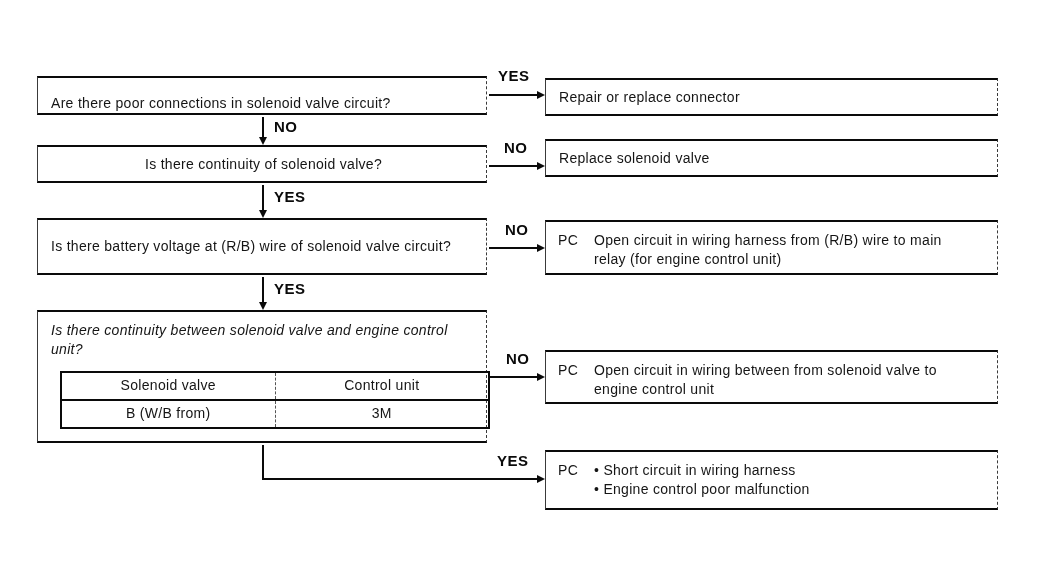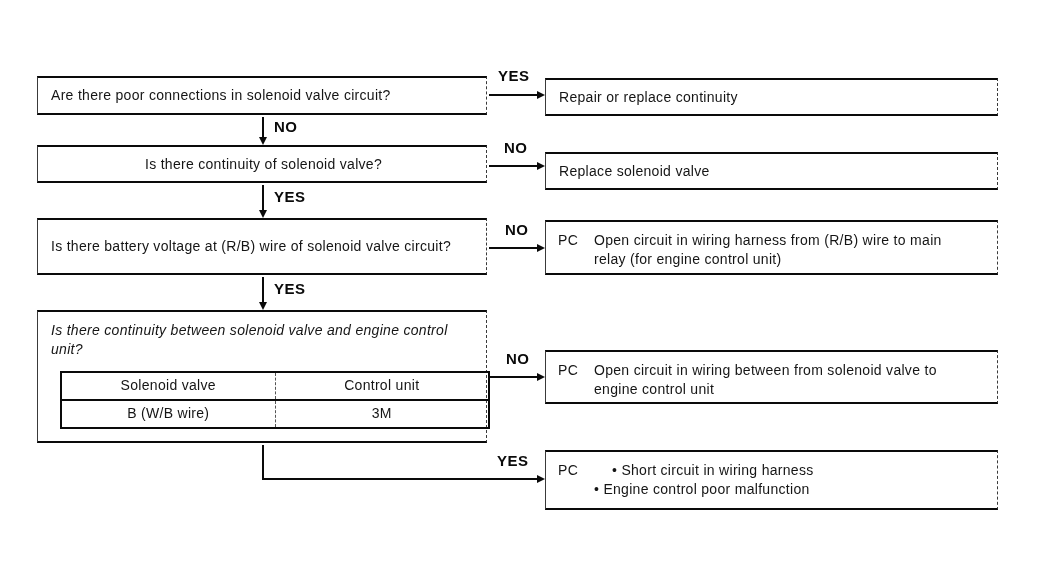--- a/index.html
+++ b/index.html
@@ -97,68 +97,68 @@
     padding: 3px 4px 4px 4px;
     font-size: 14px;
   }
   .tbl-cell.first { border-right: 1px dashed #555; }
 </style>
 </head>
 <body>
 
 <div class="page">
 
-  <div class="box q-box v-center" style="top:76px;height:39px;">
+  <div class="box q-box v-center" style="top:76px;height:39px;align-items:flex-end;">
     <span>Are there poor connections in solenoid valve circuit?</span>
   </div>
 
   <div class="box q-box v-center" style="top:145px;height:38px;justify-content:center;">
     <span>Is there continuity of solenoid valve?</span>
   </div>
 
   <div class="box q-box v-center" style="top:218px;height:57px;">
     <span style="max-width:420px;">Is there battery voltage at (R/B) wire of solenoid valve circuit?</span>
   </div>
 
   <div class="box q-box" style="top:310px;height:133px;">
     <div class="q4-text">Is there continuity between solenoid valve and engine control unit?</div>
     <div class="tbl">
       <div class="tbl-row header">
         <div class="tbl-cell first">Solenoid valve</div>
         <div class="tbl-cell">Control unit</div>
       </div>
       <div class="tbl-row">
-        <div class="tbl-cell first">B (W/B wire)</div>
+        <div class="tbl-cell first">B (W/B from)</div>
         <div class="tbl-cell">3M</div>
       </div>
     </div>
   </div>
 
   <div class="box a-box v-center" style="top:78px;height:38px;">
-    <span>Repair or replace continuity</span>
+    <span>Repair or replace connector</span>
   </div>
 
-  <div class="box a-box v-center" style="top:152px;height:38px;">
+  <div class="box a-box v-center" style="top:139px;height:38px;">
     <span>Replace solenoid valve</span>
   </div>
 
   <div class="box a-box pc-row" style="top:220px;height:55px;">
     <span class="pc-label">PC</span>
     <span class="pc-text">Open circuit in wiring harness from (R/B) wire to main relay (for engine control unit)</span>
   </div>
 
   <div class="box a-box pc-row" style="top:350px;height:54px;">
     <span class="pc-label">PC</span>
     <span class="pc-text">Open circuit in wiring between from solenoid valve to engine control unit</span>
   </div>
 
   <div class="box a-box pc-row" style="top:450px;height:60px;">
     <span class="pc-label">PC</span>
     <span class="pc-text">
-      <span class="bullet-line" style="display:block;margin-left:18px;">• Short circuit in wiring harness</span>
+      <span class="bullet-line" style="display:block;">• Short circuit in wiring harness</span>
       <span class="bullet-line" style="display:block;">• Engine control poor malfunction</span>
     </span>
   </div>
 
   <div class="branch-label" style="left:498px;top:67px;">YES</div>
   <div class="hline" style="left:489px;top:94px;width:49px;"></div>
   <div class="arrow-right" style="left:537px;top:91px;"></div>
 
   <div class="branch-label" style="left:274px;top:118px;">NO</div>
   <div class="vline" style="left:262px;top:117px;height:22px;"></div>

